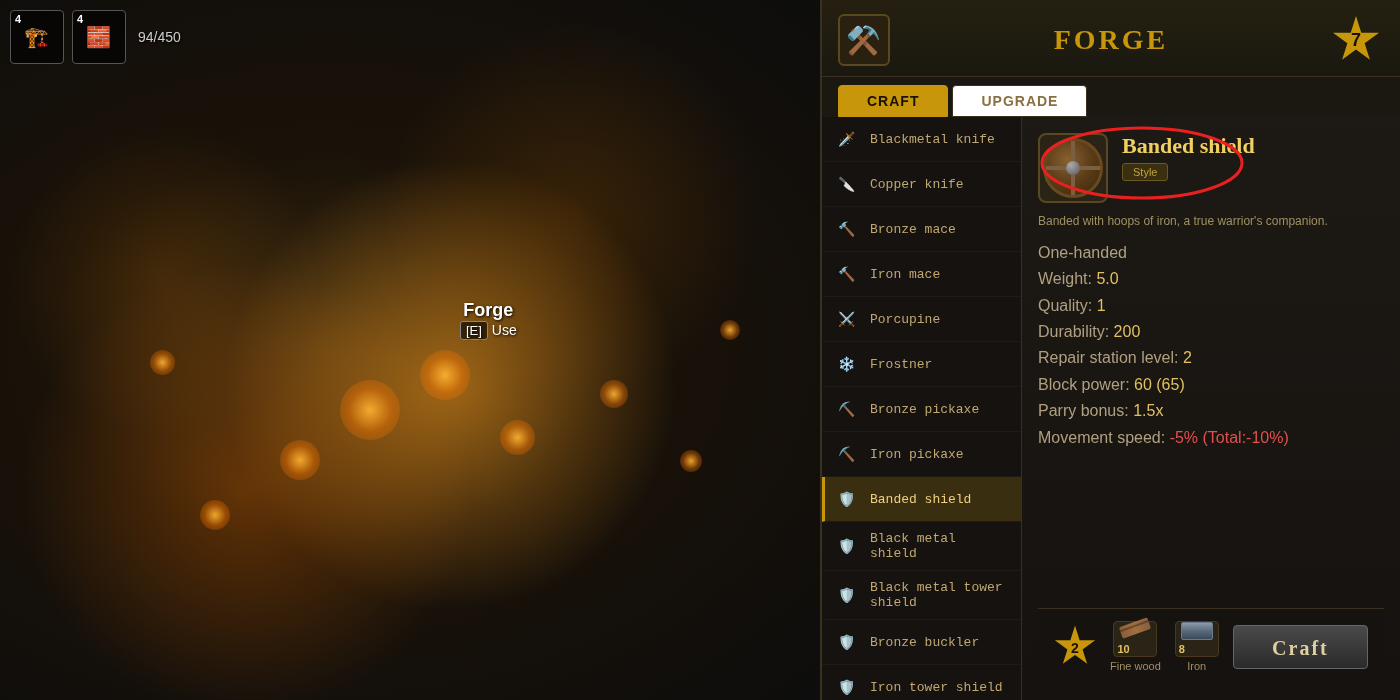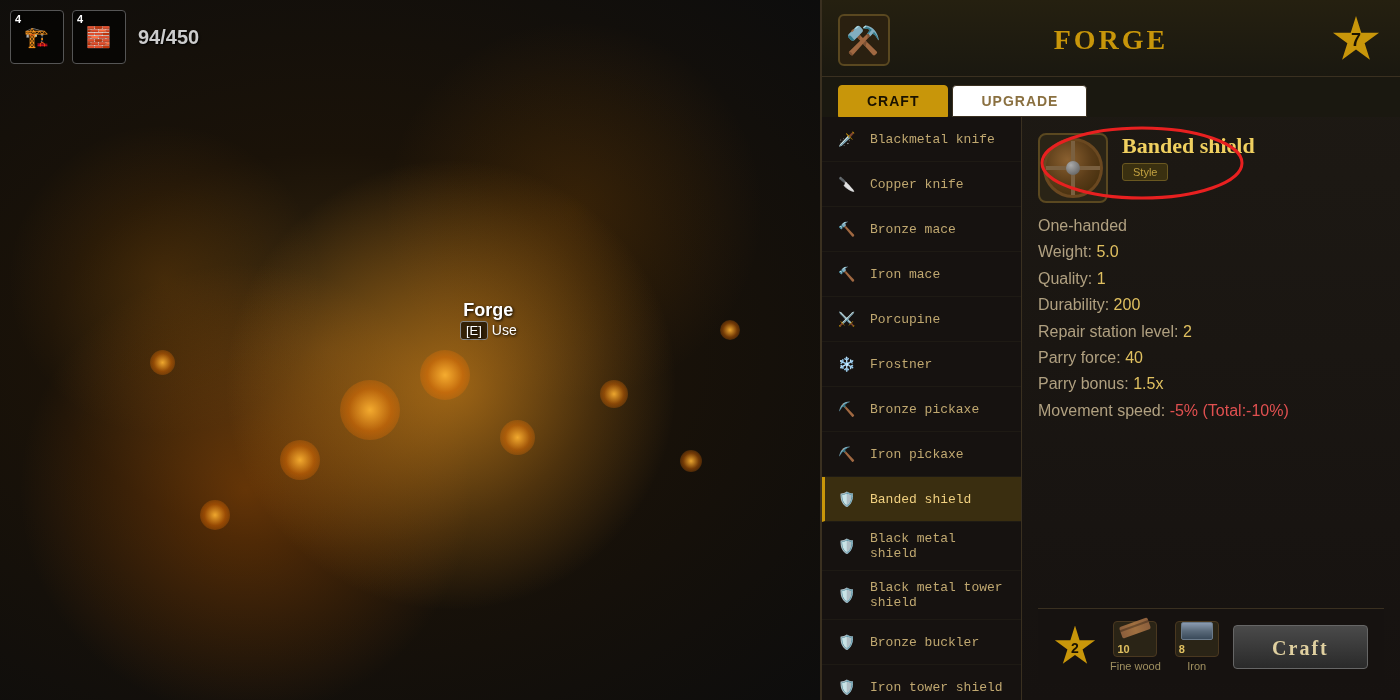--- a/index.html
+++ b/index.html
@@ -85,22 +85,22 @@
       position: absolute;
       top: 2px;
       left: 4px;
       font-size: 11px;
       color: #fff;
       font-weight: bold;
       text-shadow: 1px 1px 2px #000;
     }
     .hud-weight {
       color: #ccc;
-      font-size: 20px;
-      font-weight: bold;
+      font-size: 14px;
+      font-weight: normal;
       text-shadow: 1px 1px 2px #000;
       margin-left: 4px;
     }
 
     
     .forge-panel {
       position: absolute;
       right: 0; top: 0;
       width: 580px;
       height: 700px;
@@ -590,20 +590,21 @@
         <div class="detail-title-area" style="position:relative;">
           
           <svg style="position:absolute;top:-10px;left:-90px;width:220px;height:80px;pointer-events:none;">
             <ellipse cx="110" cy="40" rx="100" ry="35" fill="none" stroke="#e82020" stroke-width="3"></ellipse>
           </svg>
           <div class="detail-item-name">Banded shield</div>
           <div class="style-button">Style</div>
         </div>
       </div>
 
+      <div class="detail-description">Banded with hoops of iron, a true warrior's companion.</div>
 
       <div class="detail-stats">
         <div class="stat-line">
           <span class="stat-label">One-handed</span>
         </div>
         <div class="stat-line">
           <span class="stat-label">Weight: </span>
           <span class="stat-value">5.0</span>
         </div>
         <div class="stat-line">
@@ -612,22 +613,22 @@
         </div>
         <div class="stat-line">
           <span class="stat-label">Durability: </span>
           <span class="stat-value">200</span>
         </div>
         <div class="stat-line">
           <span class="stat-label">Repair station level: </span>
           <span class="stat-value">2</span>
         </div>
         <div class="stat-line">
-          <span class="stat-label">Parry force: </span>
-          <span class="stat-value">40</span>
+          <span class="stat-label">Block power: </span>
+          <span class="stat-value">60 (65)</span>
         </div>
         <div class="stat-line">
           <span class="stat-label">Parry bonus: </span>
           <span class="stat-value">1.5x</span>
         </div>
         <div class="stat-line">
           <span class="stat-label">Movement speed: </span>
           <span class="stat-value-red">-5% (Total:-10%)</span>
         </div>
       </div>

